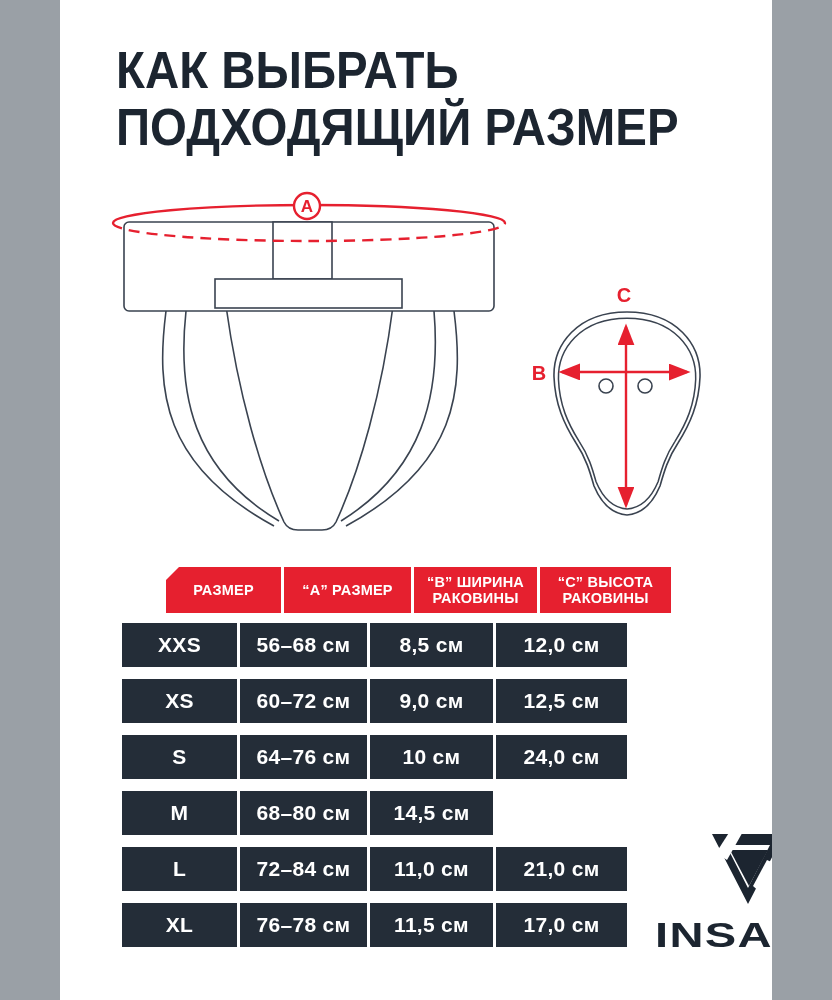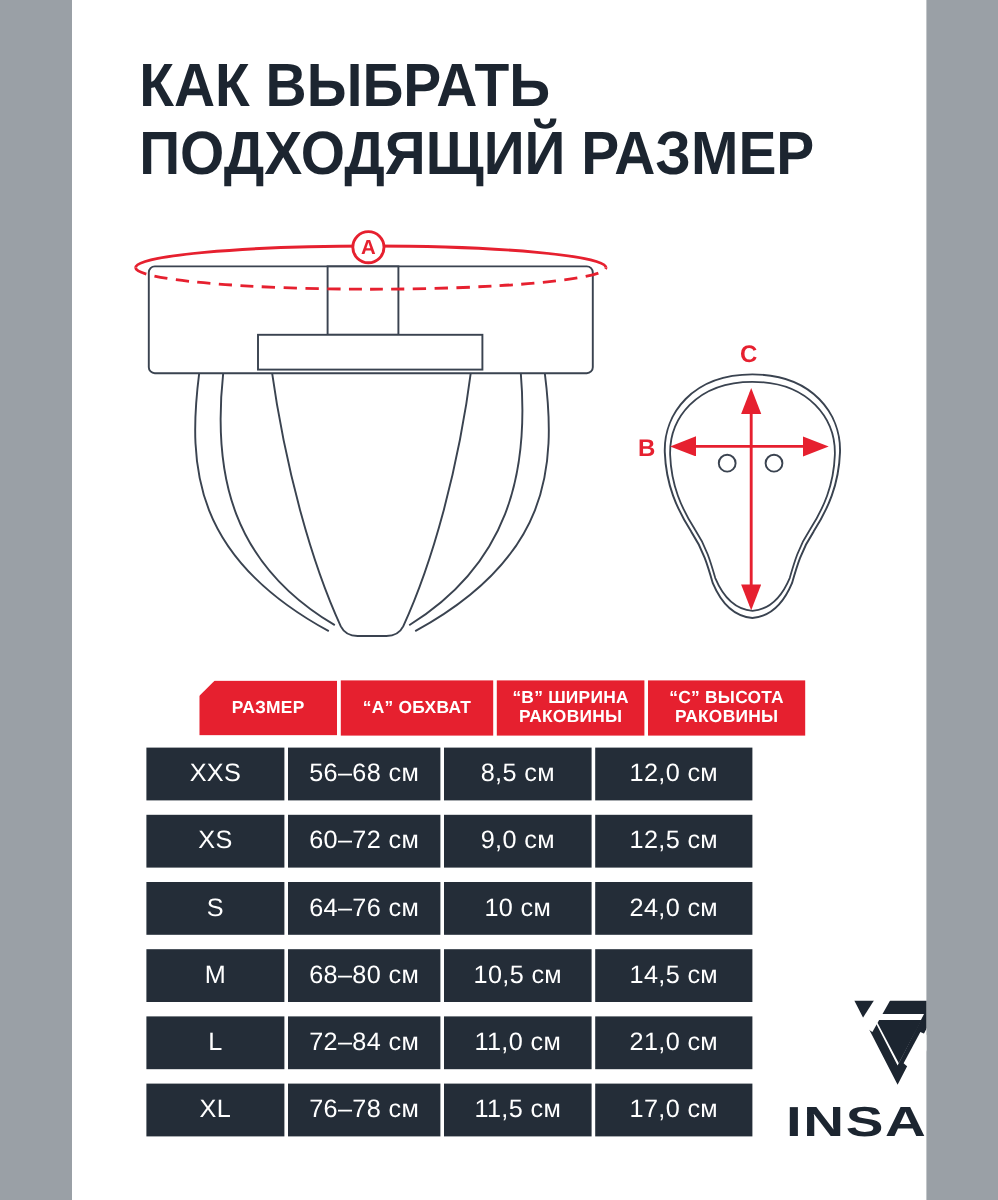--- a/index.html
+++ b/index.html
@@ -48,21 +48,21 @@
     background:var(--accent-red);color:#ffffff;height:46px;
     display:flex;align-items:center;justify-content:center;
     text-align:center;font-weight:bold;font-size:14.5px;line-height:16px;
     white-space:pre-line;letter-spacing:.2px;
   }
   .th.cut{clip-path:polygon(13px 0,100% 0,100% 100%,0 100%,0 13px);}
   .tbody{display:flex;flex-direction:column;row-gap:12px;}
   .td{
     background:var(--cell-dark);color:#ffffff;height:44px;
     display:flex;align-items:center;justify-content:center;
-    font-size:21px;font-weight:normal;letter-spacing:.3px;
+    font-size:21px;font-weight:bold;letter-spacing:.3px;
   }
   
   .logo{position:absolute;left:588px;top:828px;}
   .logo-ink{fill:var(--ink);}
   .logo-word{
     fill:var(--ink);
     font-family:"Liberation Sans",sans-serif;
     font-weight:bold;font-size:35px;letter-spacing:1px;
   }
 </style>
@@ -112,21 +112,21 @@
       <line class="red-line" x1="566" y1="327" x2="566" y2="505" marker-start="url(#arr)" marker-end="url(#arr)"></line>
       <line class="red-line" x1="502" y1="372" x2="627" y2="372" marker-start="url(#arr)" marker-end="url(#arr)"></line>
       <text class="measure-letter" x="564" y="302" text-anchor="middle">C</text>
       <text class="measure-letter" x="479" y="380" text-anchor="middle">B</text>
     </g>
   </svg>
 
   <div class="size-table">
     <div class="thead">
       <div class="th cut">РАЗМЕР</div>
-      <div class="th">“А” ОБХВАТ</div>
+      <div class="th">“А” РАЗМЕР</div>
       <div class="th">“В” ШИРИНА
 РАКОВИНЫ</div>
       <div class="th">“С” ВЫСОТА
 РАКОВИНЫ</div>
     </div>
     <div class="tbody">
       <div class="trow">
         <div class="td">XXS</div>
         <div class="td">56–68 см</div>
         <div class="td">8,5 см</div>
@@ -140,21 +140,20 @@
       </div>
       <div class="trow">
         <div class="td">S</div>
         <div class="td">64–76 см</div>
         <div class="td">10 см</div>
         <div class="td">24,0 см</div>
       </div>
       <div class="trow">
         <div class="td">M</div>
         <div class="td">68–80 см</div>
-        <div class="td">10,5 см</div>
         <div class="td">14,5 см</div>
       </div>
       <div class="trow">
         <div class="td">L</div>
         <div class="td">72–84 см</div>
         <div class="td">11,0 см</div>
         <div class="td">21,0 см</div>
       </div>
       <div class="trow">
         <div class="td">XL</div>

